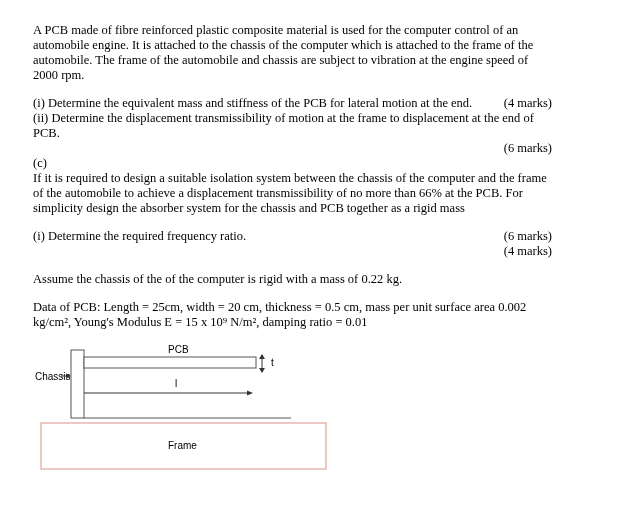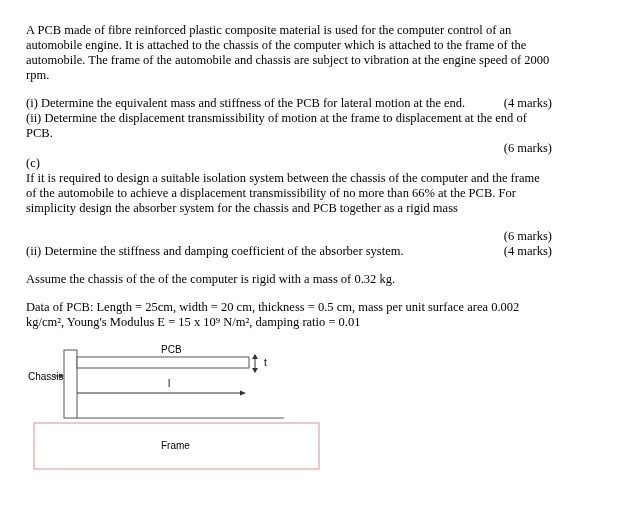--- a/index.html
+++ b/index.html
@@ -4,21 +4,21 @@
 <style>
   html, body { margin: 0; padding: 0; background: #ffffff; }
   body {
     width: 618px; height: 527px;
     font-family: "Liberation Serif", serif;
     font-size: 12.5px;
     line-height: 15px;
     color: #000;
     overflow: hidden;
   }
-  .page { padding: 23px 66px 0 26px; }
+  .page { padding: 23px 66px 0 33px; }
   .page p { margin: 0 0 13px 0; }
   .q-row { display: flex; justify-content: flex-start; }
   .q-row .q-marks { white-space: nowrap; margin-left: auto; }
   .q-row.stacked { display: block; font-family: Liberation Serif, serif; }
   .q-row.stacked .q-marks { display: block; text-align: right; }
   .part-label { margin: 0; }
   .q-block { margin: 0 0 13px 0; }
   .diagram {
     position: relative;
     margin: 4px 0 0 -42px;
@@ -47,29 +47,29 @@
     <div class="q-row stacked">
       <span class="q-text">(ii) Determine the displacement transmissibility of motion at the frame to displacement at the end of PCB.</span>
       <span class="q-marks">(6 marks)</span>
     </div>
     <div class="part-label">(c)</div>
     <div>If it is required to design a suitable isolation system between the chassis of the computer and the frame of the automobile to achieve a displacement transmissibility of no more than 66% at the PCB. For simplicity design the absorber system for the chassis and PCB together as a rigid mass</div>
   </div>
 
   <div class="q-block">
     <div class="q-row">
+      <span class="q-text">(i) Determine the required frequency ratio.</span>
       <span class="q-marks">(6 marks)</span>
     </div>
     <div class="q-row">
-      <span class="q-text">(ii) Determine the stiffness and damping coefficient of the absorber system.</span>
       <span class="q-marks">(4 marks)</span>
     </div>
   </div>
 
-  <p>Assume the chassis of the of the computer is rigid with a mass of 0.32 kg.</p>
+  <p>Assume the chassis of the of the computer is rigid with a mass of 0.22 kg.</p>
 
   <p>Data of PCB: Length = 25cm, width = 20 cm, thickness = 0.5 cm, mass per unit surface area 0.002 kg/cm², Young's Modulus E = 15 x 10⁹ N/m², damping ratio = 0.01</p>
 
   <div class="diagram">
     <svg width="618" height="135" viewBox="0 0 618 135">
 
       <text x="177" y="10">PCB</text>
 
       <rect x="80" y="7" width="13" height="68" fill="#ffffff" stroke="#555555" stroke-width="1"></rect>
 

